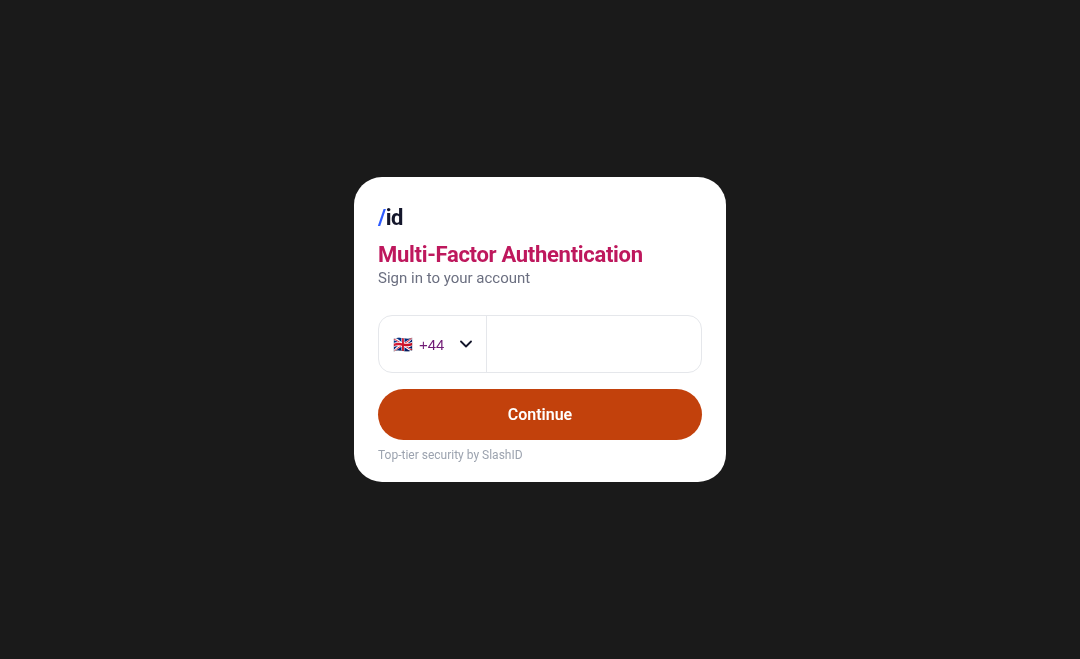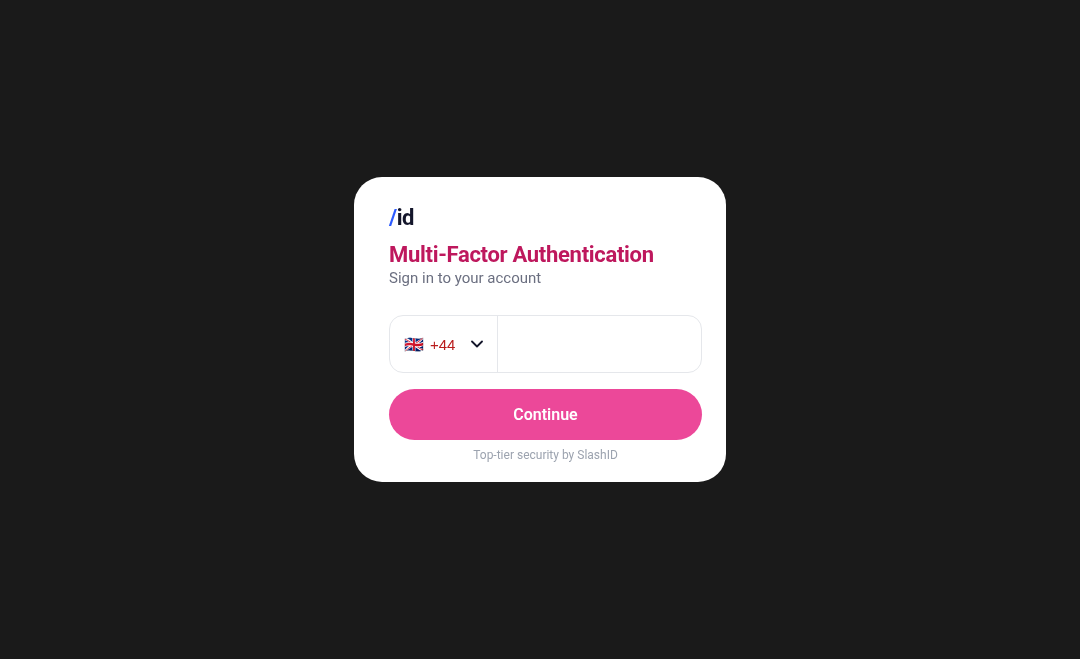--- a/index.html
+++ b/index.html
@@ -14,21 +14,21 @@
       width: 1080px;
       height: 659px;
       display: flex;
       align-items: center;
       justify-content: center;
     }
     
     .card {
       background-color: #ffffff;
       border-radius: 28px;
-      padding: 28px 24px 20px 35px;
+      padding: 28px 24px 20px 24px;
       width: 372px;
     }
     
     .logo {
       font-size: 22px;
       font-weight: 700;
       color: #14162b;
       margin-bottom: 12px;
       letter-spacing: -0.5px;
     }
@@ -72,21 +72,21 @@
       border-bottom: none;
       border-left: none;
     }
     
     .flag {
       font-size: 16px;
     }
     
     .dial-code {
       font-size: 15px;
-      color: #b91c1c;
+      color: #701a75;
       font-weight: 500;
     }
     
     .chevron {
       margin-left: 10px;
       width: 12px;
       height: 12px;
       display: flex;
       align-items: center;
       justify-content: center;
@@ -121,33 +121,32 @@
       background: transparent;
       font-family: inherit;
     }
     
     .phone-input::placeholder {
       color: #9ca3af;
     }
     
     .continue-button {
       width: 100%;
-      background-color: #ec4899;
+      background-color: #c2410c;
       color: #ffffff;
       border: none;
       border-radius: 28px;
       padding: 16px;
       font-size: 16px;
       font-weight: 600;
       cursor: pointer;
       font-family: inherit;
     }
     
     .footer {
-      text-align: center;
       font-size: 12px;
       color: #9ca3af;
       margin-top: 8px;
     }
   </style>
 </head>
 <body>
 
 <div class="card">
   <div class="logo">

